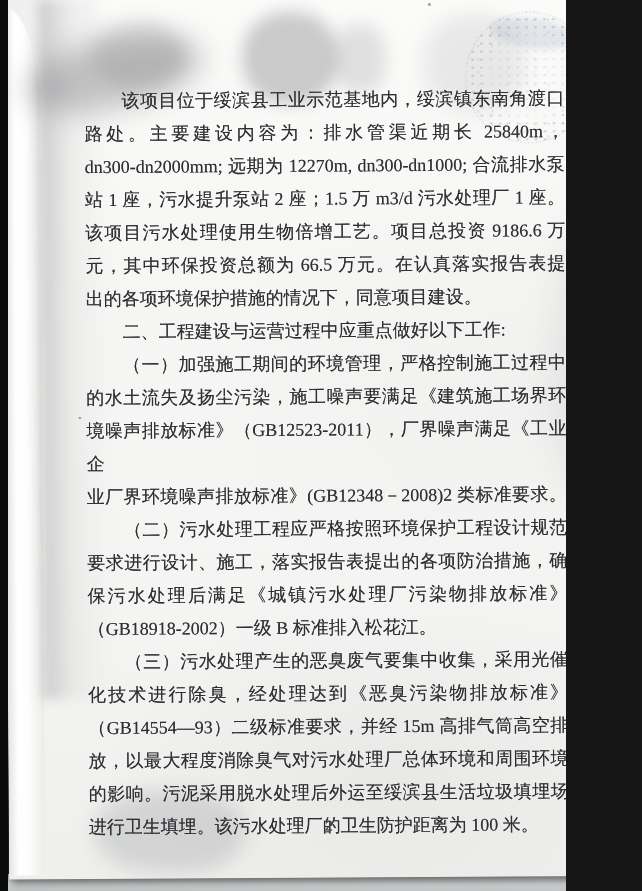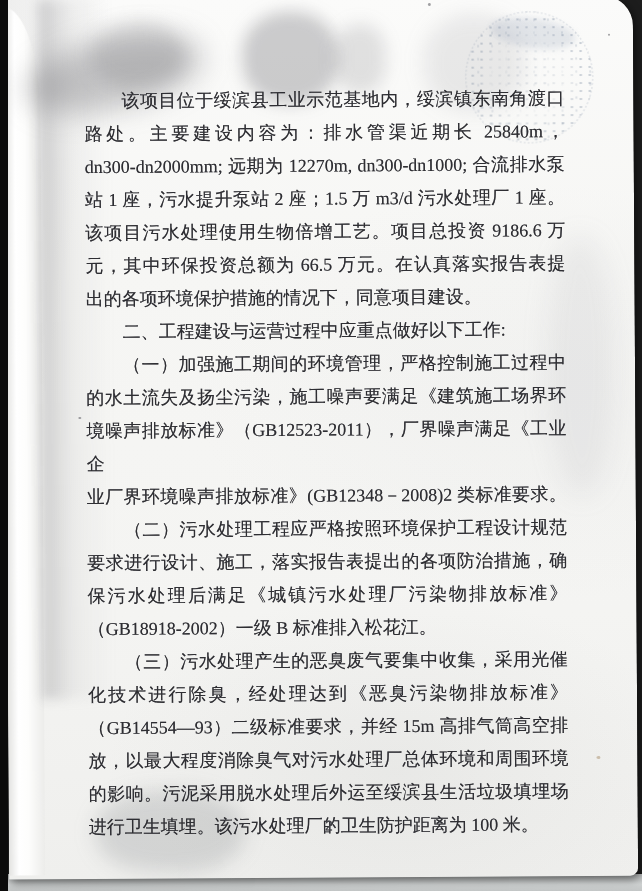--- a/index.html
+++ b/index.html
@@ -4,21 +4,21 @@
 <style>
   * { margin: 0; padding: 0; box-sizing: border-box; }
   html, body { width: 642px; height: 891px; }
   body {
     font-family: "Liberation Serif", serif;
     background: #161616;
     overflow: hidden;
   }
   .scene {
     position: relative;
-    width: 642px; height: 891px;
+    width: 566px; height: 891px;
     background: #1d1d1d;
     overflow: hidden;
     padding-left: 13px;
   }
   
   .bottom-band {
     position: absolute; left: 6px; top: 874px;
     width: 636px; height: 17px;
     background: linear-gradient(180deg, #b9bcbc 0%, #cfd2d2 60%, #c3c6c6 100%);
   }

